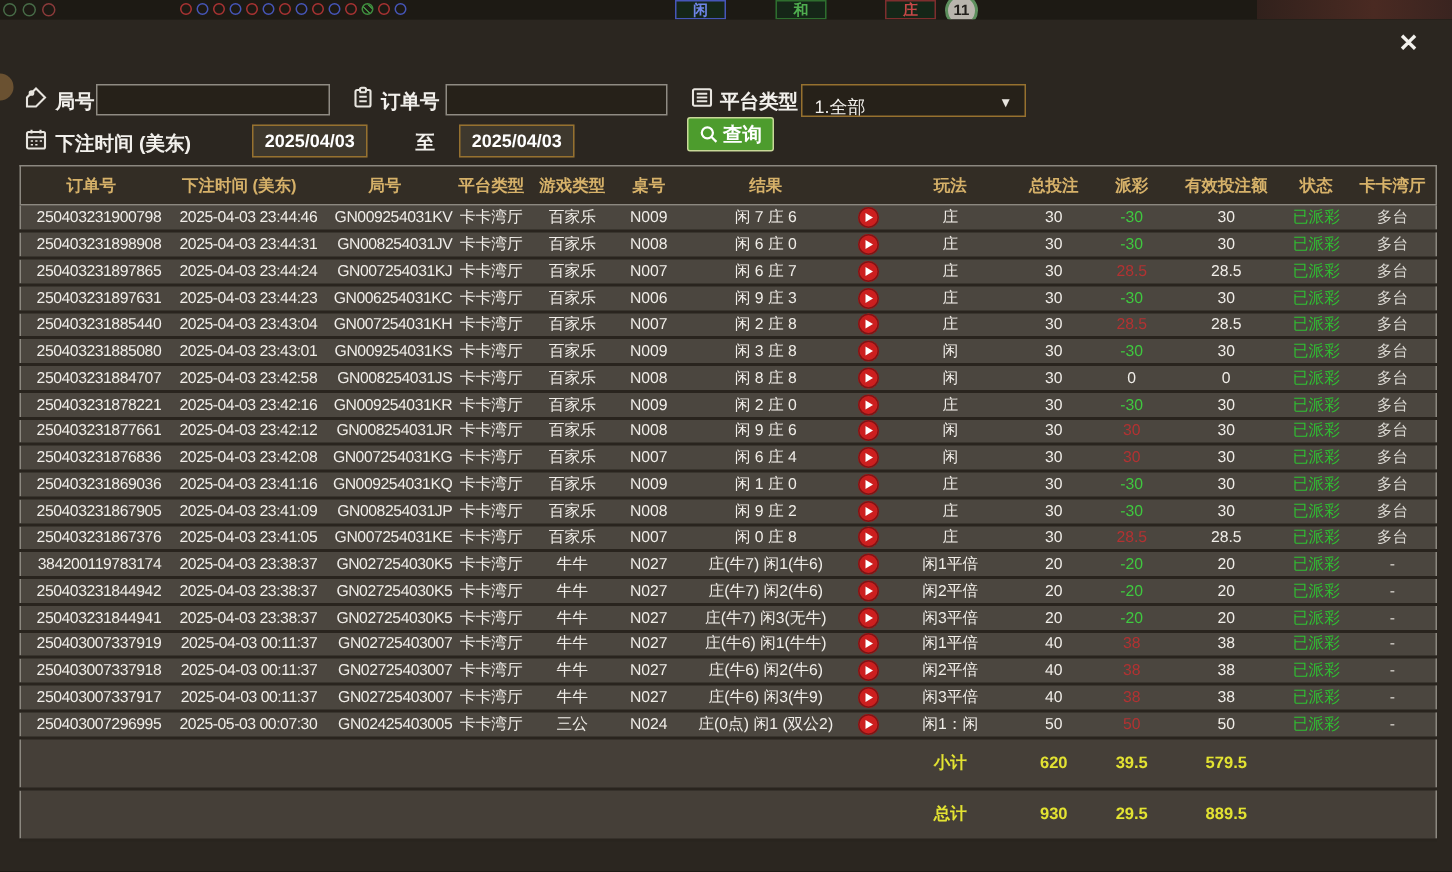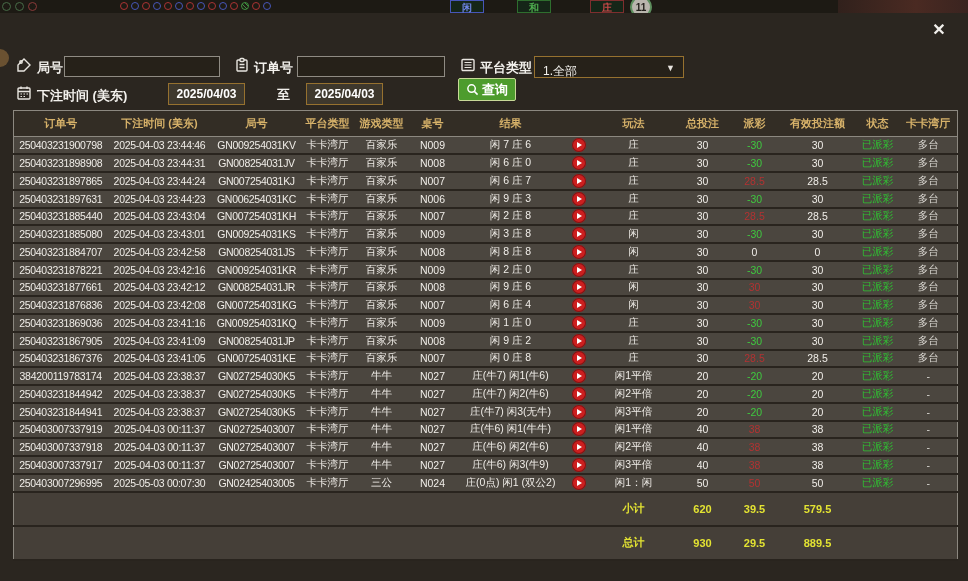--- a/index.html
+++ b/index.html
@@ -54,21 +54,21 @@
     display:flex; align-items:center; gap:3px; border-radius:2px; }
   .search-btn svg { width:13px; height:13px; }
 
   
   .records { position:absolute; left:13px; top:97px; width:944px;
     border-collapse:collapse; table-layout:fixed; border:1px solid #8c8880; }
   .records th { height:26px; background:#332d25; color:#d6b169; font-size:11px; font-weight:bold;
     text-align:center; border-bottom:1px solid #8c8880; white-space:nowrap; }
   .records td { height:17.75px; background:#4b463f; color:#f0ede8; font-size:10.5px; text-align:center;
     border-bottom:2px solid #29241e; border-top:1px solid rgba(255,255,255,.05); white-space:nowrap; }
-  .records td.num { letter-spacing:-0.3px; }
+  .records td.num { letter-spacing:-0.3px;text-align:right; }
   .records td.pos { color:#b23232; }
   .records td.neg { color:#3fc83f; }
   .records td.zero { color:#f0ede8; }
   .records td.status { color:#2fc032; }
   .records td.mode { color:#d9d6d0; }
   .records tr.foot td { height:34px; background:#453f38; color:#e3e332; font-weight:bold; font-size:11px; }
   .play { display:inline-flex; width:14px; height:14px; border-radius:50%; background:#cc1f1f;
     align-items:center; justify-content:center; cursor:pointer; vertical-align:middle;
     box-shadow:0 0 0 1px #7e1515 inset; }
   .play::after { content:""; width:0; height:0; border-left:5px solid #fff;

